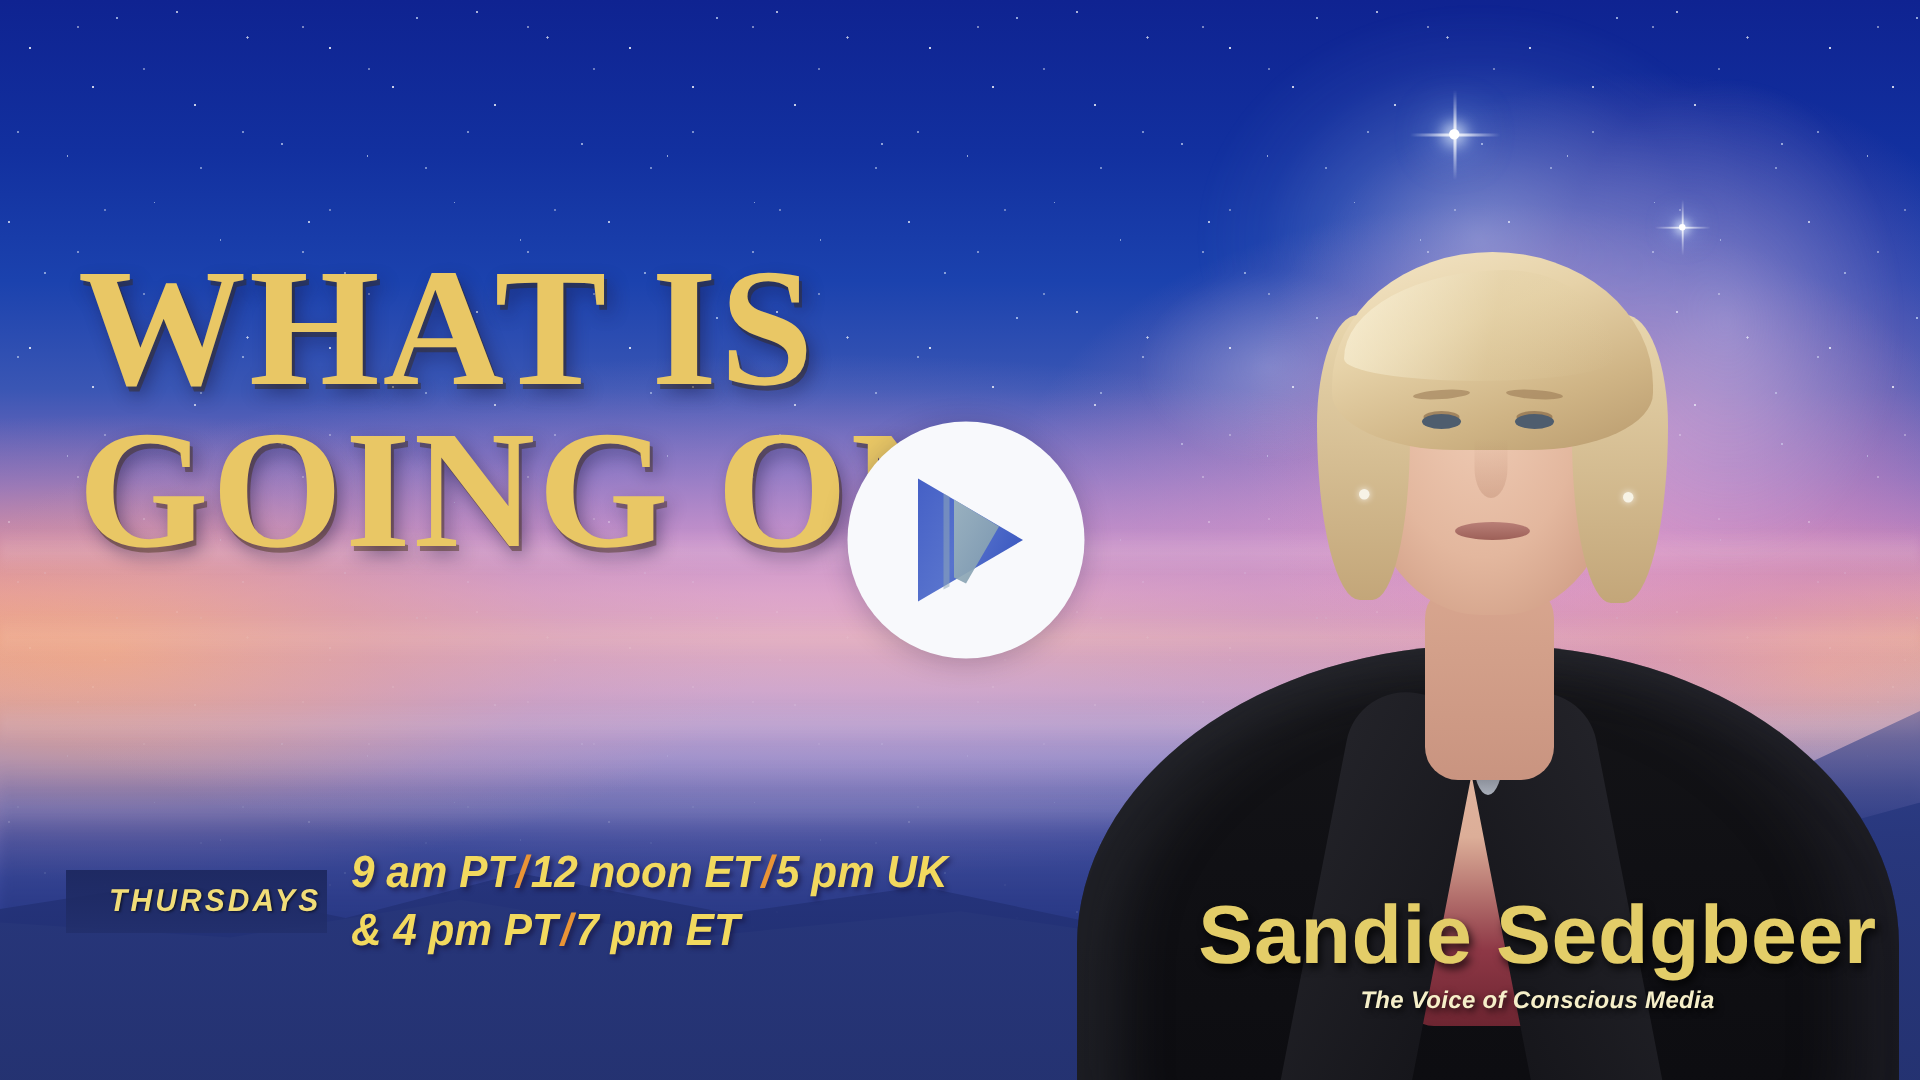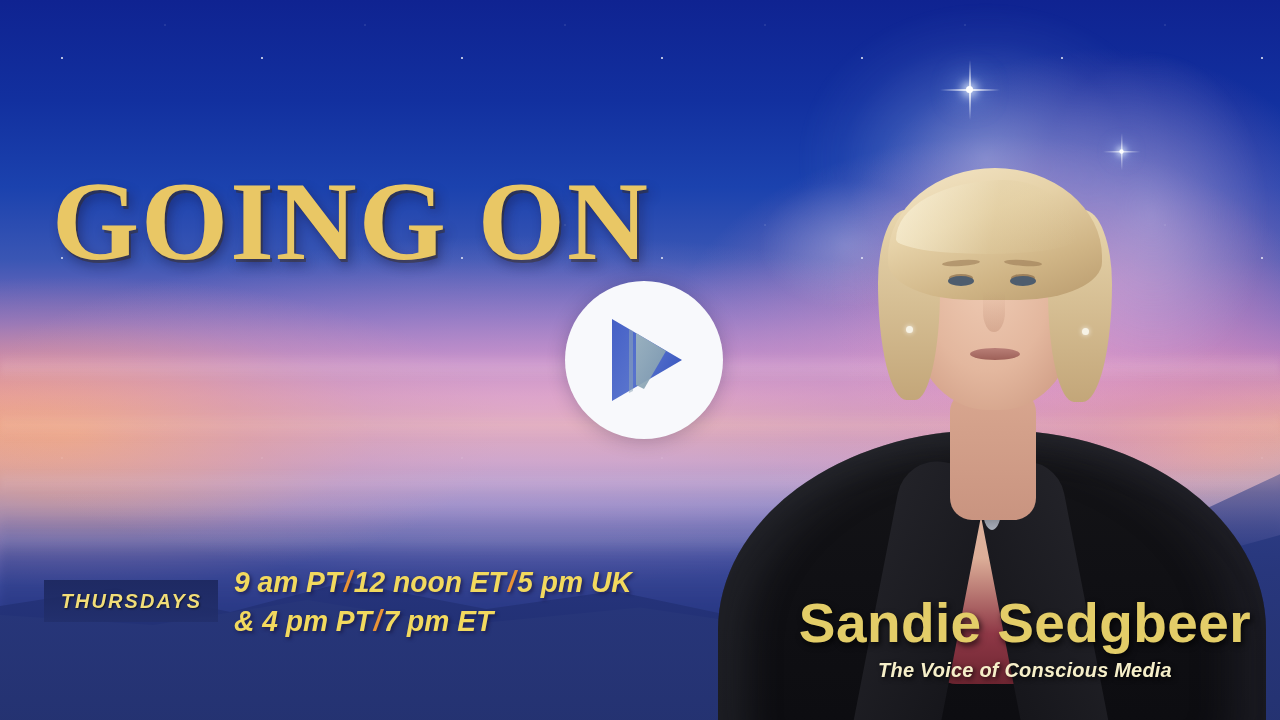--- a/index.html
+++ b/index.html
@@ -243,21 +243,21 @@
   
   .badge {
     position: absolute;
     left: 44px;
     top: 580px;
     width: 174px;
     height: 42px;
     background: linear-gradient(to bottom, rgba(27,38,92,0.88), rgba(34,47,108,0.88));
     display: flex;
     align-items: center;
-    justify-content: center;
+    justify-content: flex-end;
   }
   .badge-text {
     font-family: "Liberation Sans Narrow", "Liberation Sans", sans-serif;
     font-weight: 700;
     font-style: italic;
     font-size: 21px;
     letter-spacing: 2.2px;
     color: #f1dd78;
     transform: scaleX(0.95);
     text-shadow: 1px 1px 2px rgba(0,0,0,0.6);
@@ -439,21 +439,21 @@
     line-height: 1.0;
     color: #e3cd68;
     letter-spacing: 0.4px;
     white-space: nowrap;
     text-shadow: 2px 3px 6px rgba(0,0,0,0.75);
   }
   .name-sub {
     font-family: "Liberation Sans Narrow", "Liberation Sans", sans-serif;
     font-weight: 700;
     font-style: italic;
-    font-size: 20px;
+    font-size: 16px;
     line-height: 1.0;
     margin-top: 9px;
     color: #f6efc9;
     letter-spacing: 0.2px;
     white-space: nowrap;
     text-shadow: 2px 2px 5px rgba(0,0,0,0.8);
   }
 
   
   .play-btn {
@@ -510,20 +510,21 @@
     <div class="p-brow r"></div>
     <div class="p-eye l"></div>
     <div class="p-eye r"></div>
     <div class="p-nose"></div>
     <div class="p-mouth"></div>
     <div class="p-earring l"></div>
     <div class="p-earring r"></div>
   </div>
 
   <div class="title-wrap">
+    <div class="title-line l1">WHAT IS</div>
     <div class="title-line l2">GOING ON</div>
   </div>
 
 
   <div class="badge">
     <span class="badge-text">THURSDAYS</span>
   </div>
 
   <div class="times">
     <div class="time-line">

